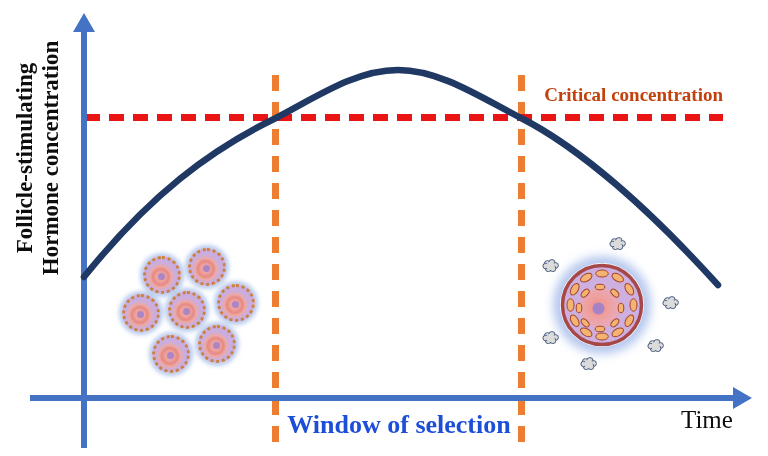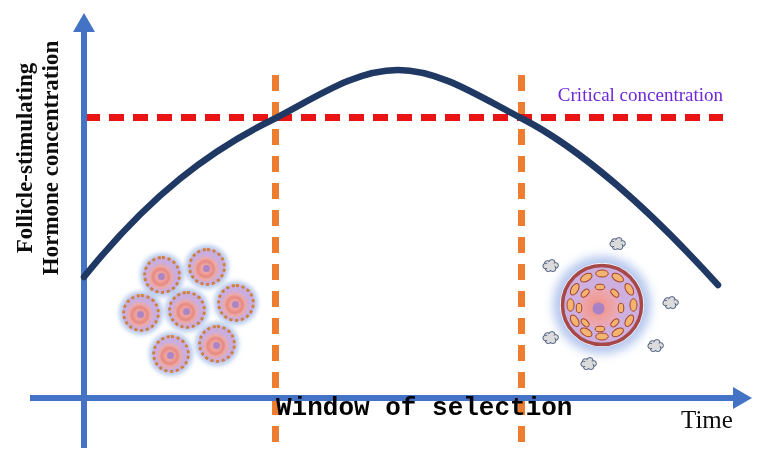--- a/index.html
+++ b/index.html
@@ -14,23 +14,23 @@
     border-bottom:19px solid #4472C4;}
   .xaxis{position:absolute;left:30px;top:395px;width:706px;height:6px;background:#4472C4;}
   .xarrow{position:absolute;left:733px;top:387px;width:0;height:0;
     border-top:11px solid transparent;border-bottom:11px solid transparent;
     border-left:19px solid #4472C4;}
   
   .ylabel{position:absolute;left:-112px;top:132px;width:300px;height:52px;
     transform:rotate(-90deg);text-align:center;
     font-weight:bold;font-size:23px;line-height:1.13;color:#0d0d0d;white-space:nowrap;}
   .xlabel{position:absolute;left:681px;top:406px;font-weight:normal;font-size:25px;color:#0d0d0d;}
-  .critlabel{position:absolute;right:45px;top:84px;font-weight:normal;font-size:19px;color:#6d28d9;white-space:nowrap;}
-  .windowlabel{position:absolute;left:276px;top:393px;width:246px;text-align:center;
-    font-weight:bold;font-size:26px;color:#000000;white-space:nowrap;font-family:Liberation Mono, monospace;}
+  .critlabel{position:absolute;right:45px;top:84px;font-weight:bold;font-size:19px;color:#c2410c;white-space:nowrap;}
+  .windowlabel{position:absolute;left:276px;top:410px;width:246px;text-align:center;
+    font-weight:bold;font-size:26px;color:#1d4ed8;white-space:nowrap;}
   
   .redline{position:absolute;left:85px;top:114px;width:638px;height:7px;
     background:repeating-linear-gradient(90deg,#E91414 0 15px,transparent 15px 24px);}
   .orangeline{position:absolute;top:75px;width:7px;height:372px;
     background:repeating-linear-gradient(180deg,#ED7D31 0 16px,transparent 16px 27px);}
   .orangeline.left{left:272px;} .orangeline.right{left:518px;}
   
   .curvesvg{position:absolute;left:0;top:0;}
   
   .follicle{position:absolute;width:32px;height:32px;border-radius:50%;

